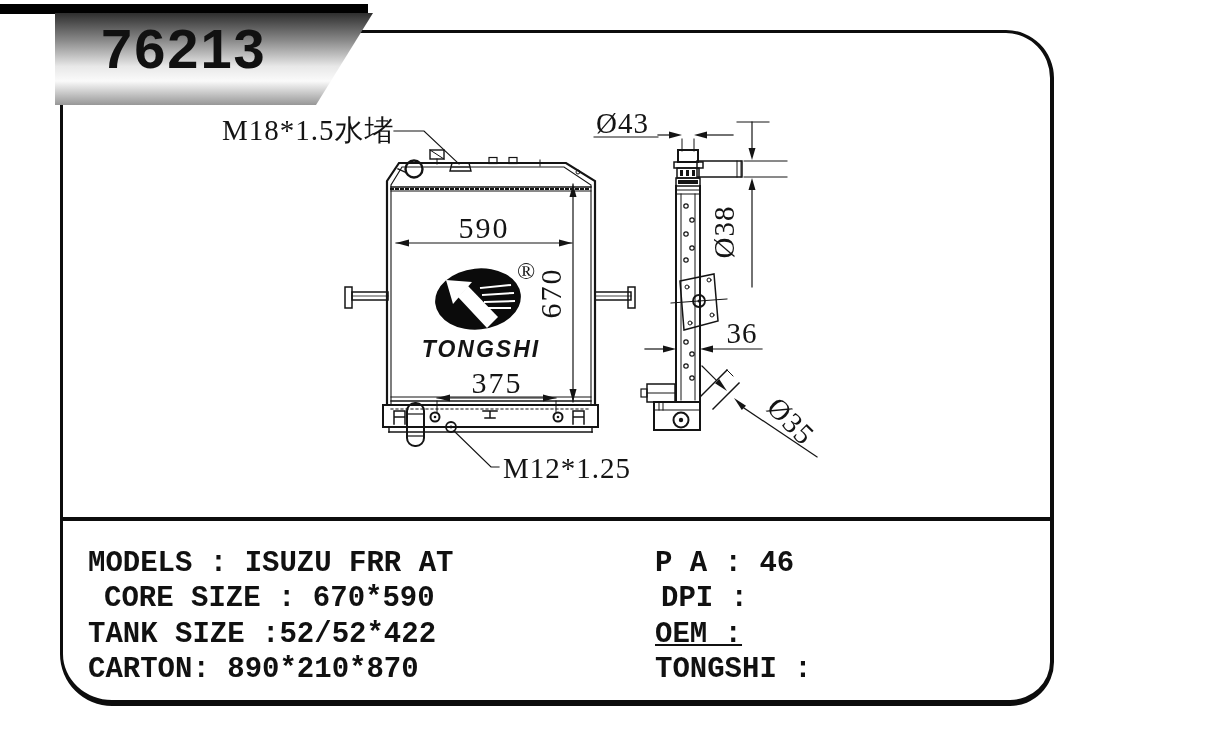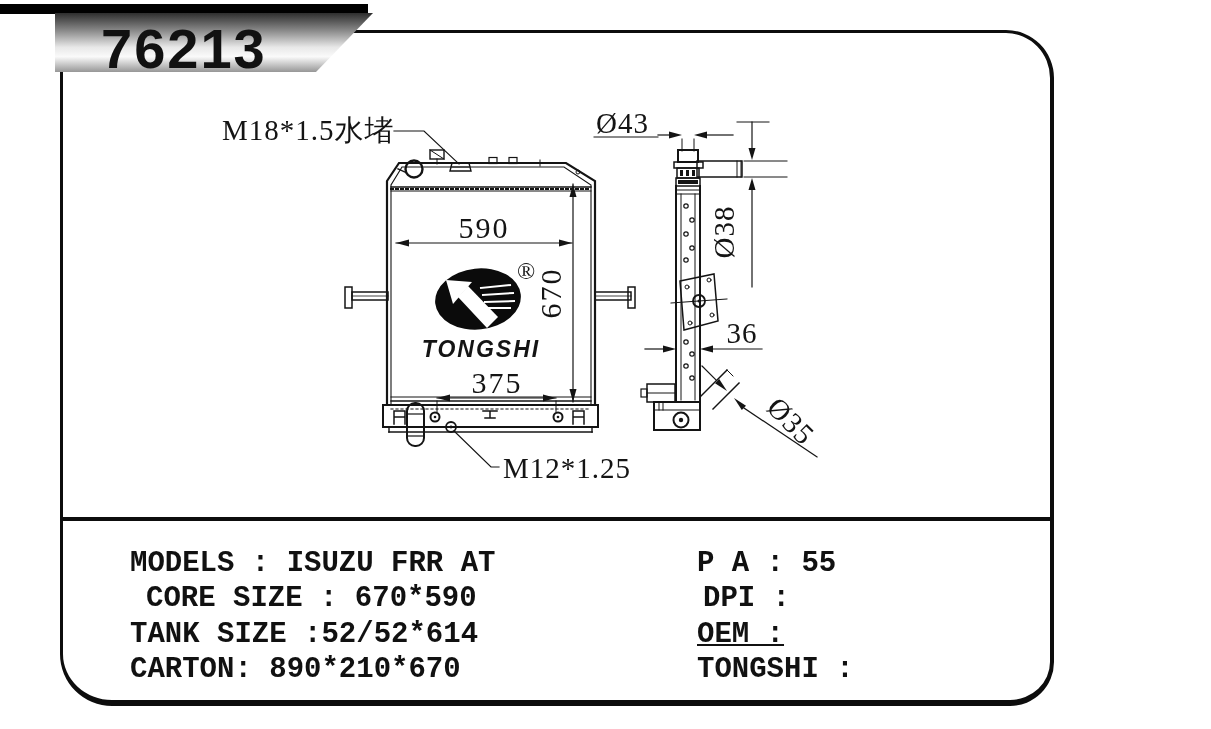--- a/index.html
+++ b/index.html
@@ -10,34 +10,34 @@
   
   .frame{
     position:absolute;left:60px;top:30px;width:994px;height:676px;
     border:3px solid #0d0d0d;border-right-width:4px;border-bottom-width:6px;
     border-radius:4px 48px 44px 52px;background:#fff;box-sizing:border-box;
   }
   
   .topbar{position:absolute;left:0;top:4px;width:368px;height:10px;background:#000;}
   
   .banner{
-    position:absolute;left:55px;top:13px;width:318px;height:59px;
+    position:absolute;left:55px;top:13px;width:318px;height:92px;
     clip-path:polygon(0 0,100% 0,calc(100% - 57px) 100%,0 100%);
     background:linear-gradient(180deg,#2e2e2e 0%,#8a8a8a 30%,#e8e8e8 58%,#fafafa 74%,#979797 100%);
   }
   .banner .num{
     position:absolute;left:46px;top:-2px;font-size:56px;font-weight:700;color:#111;
     letter-spacing:2px;line-height:76px;font-family:"Liberation Sans",sans-serif;
   }
   
   .divider{position:absolute;left:62px;top:517px;width:992px;height:4px;background:#0d0d0d;}
   
   .spec{
     position:absolute;font-family:"Liberation Mono","DejaVu Sans Mono",monospace;
-    font-weight:700;font-size:29px;color:#111;white-space:pre;line-height:30px;margin-left:42px;
+    font-weight:700;font-size:29px;color:#111;white-space:pre;line-height:30px;
   }
   svg{position:absolute;left:0;top:0;}
   svg text{font-family:"Liberation Serif","DejaVu Serif",serif;fill:#141414;stroke:none;}
   .dim{font-size:30px;letter-spacing:2px;}
   .dims{font-size:29px;letter-spacing:1px;}
   .lbl{font-size:29px;letter-spacing:1px;}
   .brand{font-family:"Liberation Sans",sans-serif;font-weight:700;font-style:italic;
          font-size:23px;letter-spacing:2px;}
   .reg{font-size:24px;}
 </style>
@@ -256,18 +256,18 @@
     <text class="dims" x="734" y="232" text-anchor="middle" transform="rotate(-90 734 232)">Ø38</text>
     <text class="dims" x="742" y="343" text-anchor="middle">36</text>
     <text class="dims" x="784" y="428" text-anchor="middle" transform="rotate(45 784 428)">Ø35</text>
     <text class="brand" x="481" y="357" text-anchor="middle">TONGSHI</text>
     <text class="reg" x="526" y="279" text-anchor="middle">®</text>
   </g>
 </svg>
 
 <div class="spec" style="left:88px;top:549px;">MODELS : ISUZU FRR AT</div>
 <div class="spec" style="left:104px;top:584px;">CORE SIZE : 670*590</div>
-<div class="spec" style="left:88px;top:620px;">TANK SIZE :52/52*614</div>
-<div class="spec" style="left:88px;top:655px;">CARTON: 890*210*670</div>
-<div class="spec" style="left:655px;top:549px;">P A : 55</div>
+<div class="spec" style="left:88px;top:620px;">TANK SIZE :52/52*422</div>
+<div class="spec" style="left:88px;top:655px;">CARTON: 890*210*870</div>
+<div class="spec" style="left:655px;top:549px;">P A : 46</div>
 <div class="spec" style="left:661px;top:584px;">DPI :</div>
 <div class="spec" style="left:655px;top:620px;text-decoration:underline;">OEM :</div>
 <div class="spec" style="left:655px;top:655px;">TONGSHI :</div>
 
 </body></html>

